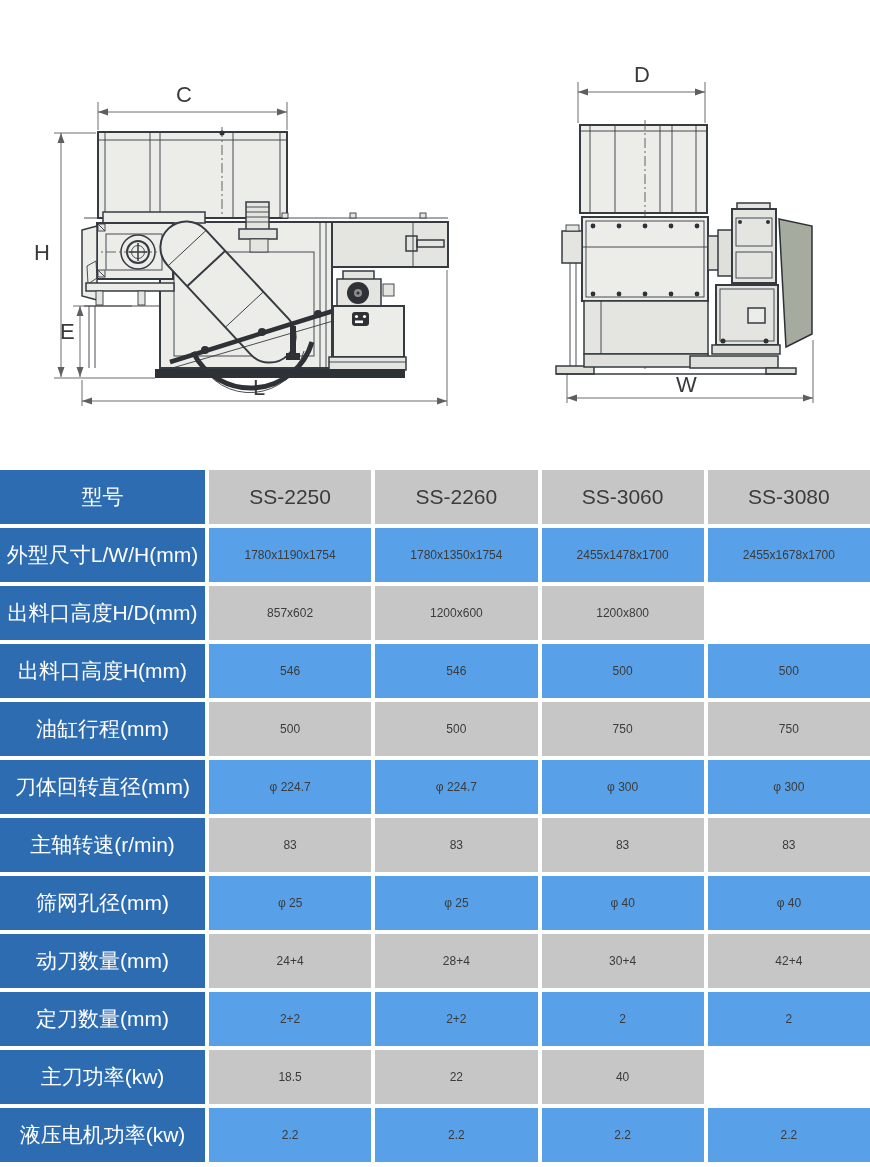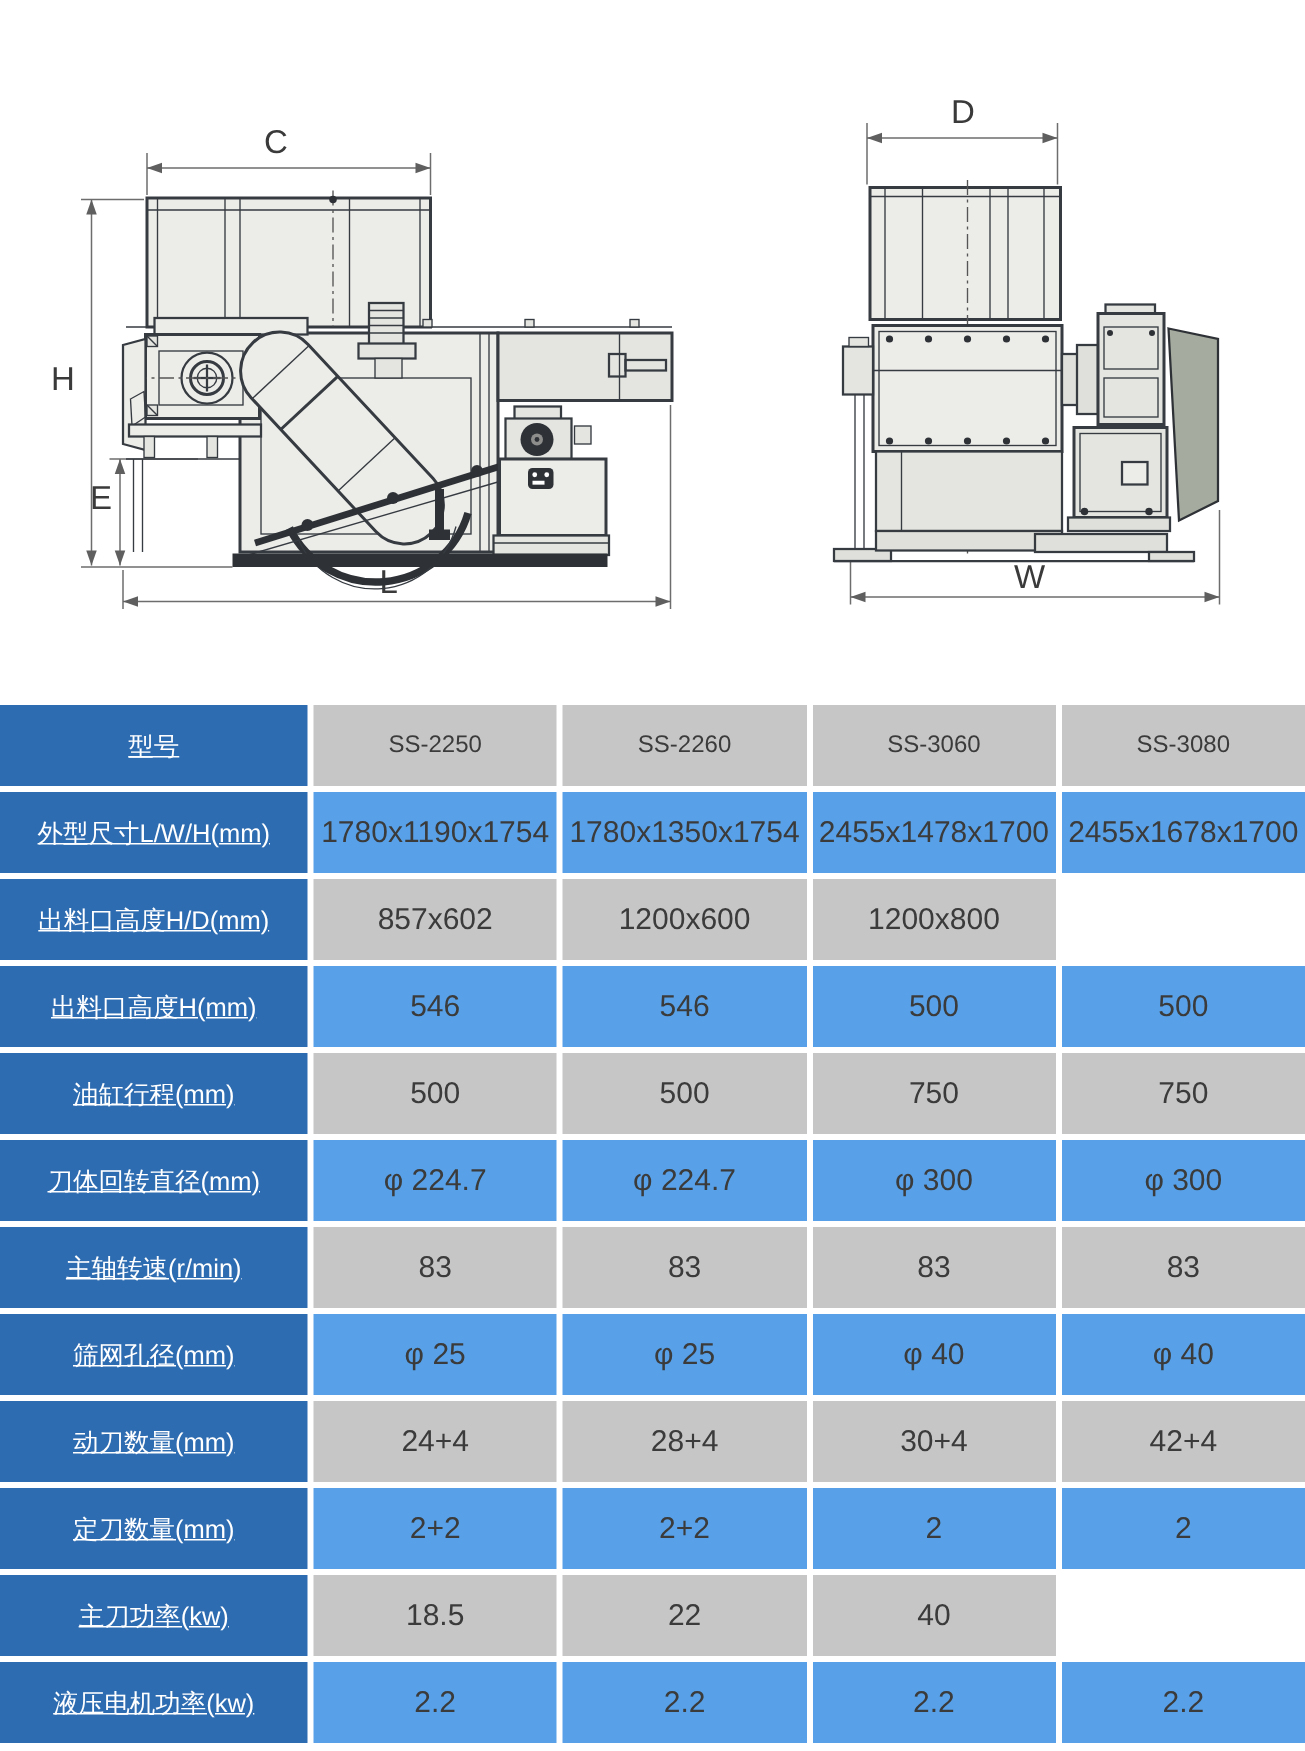--- a/index.html
+++ b/index.html
@@ -22,29 +22,29 @@
 
   
   .spec-table{
     position:absolute;left:0;top:470px;width:870px;
     display:grid;grid-template-rows:repeat(12,54px);row-gap:4px;
   }
   .t-row{display:grid;grid-template-columns:205px 1fr 1fr 1fr 1fr;column-gap:4px;}
   .t-label{
     background:var(--label-blue);color:var(--label-text);
     display:flex;align-items:center;justify-content:center;
-    font-size:17px;white-space:nowrap;text-decoration:underline;
+    font-size:21px;white-space:nowrap;
   }
   .t-cell{
     display:flex;align-items:center;justify-content:center;
-    font-size:20px;color:var(--cell-text);white-space:nowrap;overflow:hidden;
+    font-size:12px;color:var(--cell-text);white-space:nowrap;overflow:hidden;
   }
   .t-row:nth-child(odd) .t-cell{background:var(--cell-grey);}
   .t-row:nth-child(even) .t-cell{background:var(--cell-blue);}
-  .t-row:first-child .t-cell{font-size:16px;}
+  .t-row:first-child .t-cell{font-size:21px;}
 
   
   .ln{stroke:var(--drawing-line);fill:none;stroke-width:1.5;}
   .ln2{stroke:var(--drawing-line);fill:none;stroke-width:2;}
   .thin{stroke:var(--drawing-line);fill:none;stroke-width:0.9;}
   .f1{fill:#ecece9;}
   .f2{fill:#e4e5e0;}
   .f3{fill:#dfe0db;}
   .dark{fill:#2e3237;}
   .dim{stroke:var(--dim-line);stroke-width:1;fill:none;}

